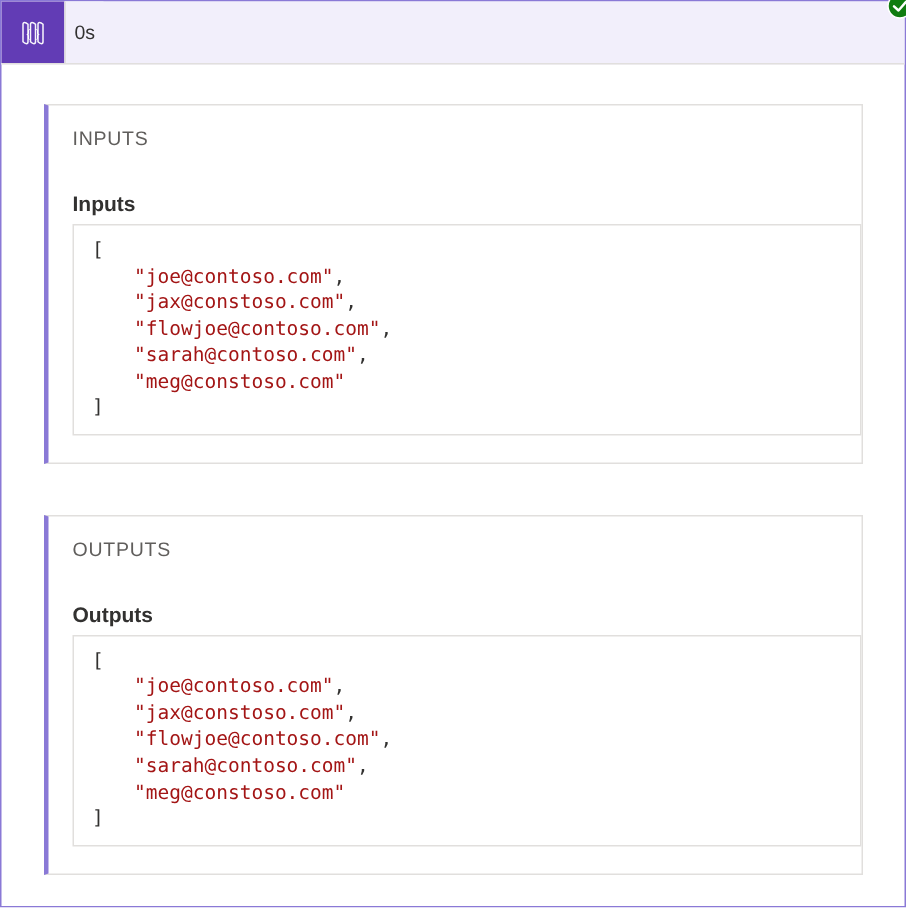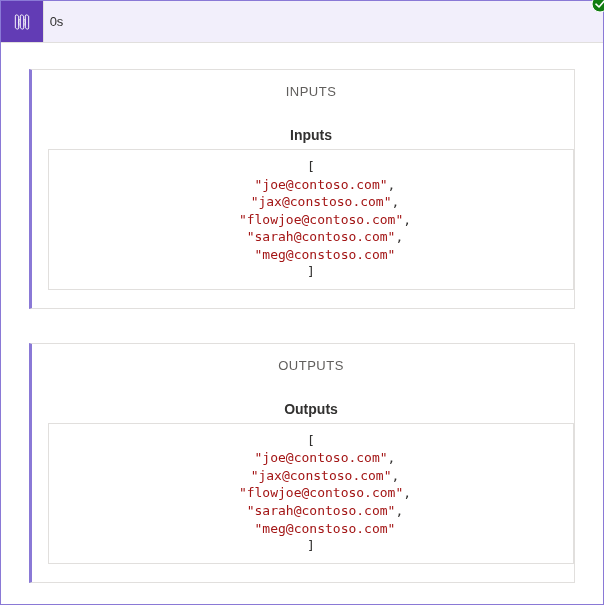--- a/index.html
+++ b/index.html
@@ -70,21 +70,20 @@
       padding: 26px 28px 28px 28px;
       overflow-y: auto;
       display: flex;
       flex-direction: column;
       gap: 34px;
     }
     .section {
       border: 1px solid #e1dfdd;
       border-left: 3px solid #8a79d6;
       padding: 14px 0 18px 16px;
-      text-align: center;
     }
     .section-heading {
       font-size: 13px;
       letter-spacing: 0.5px;
       color: #605e5c;
       font-weight: 400;
       margin-bottom: 28px;
     }
     .field-label {
       font-size: 14px;

